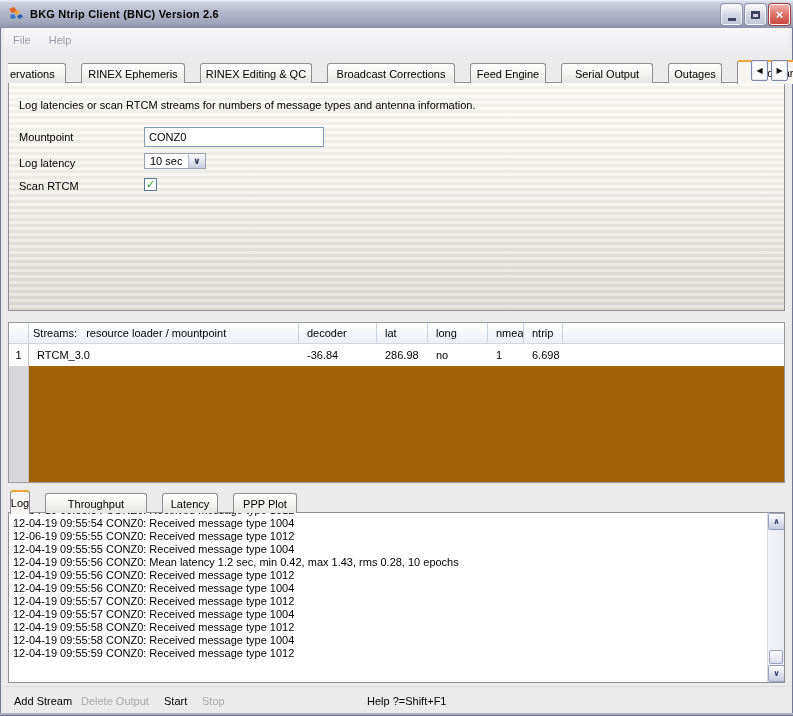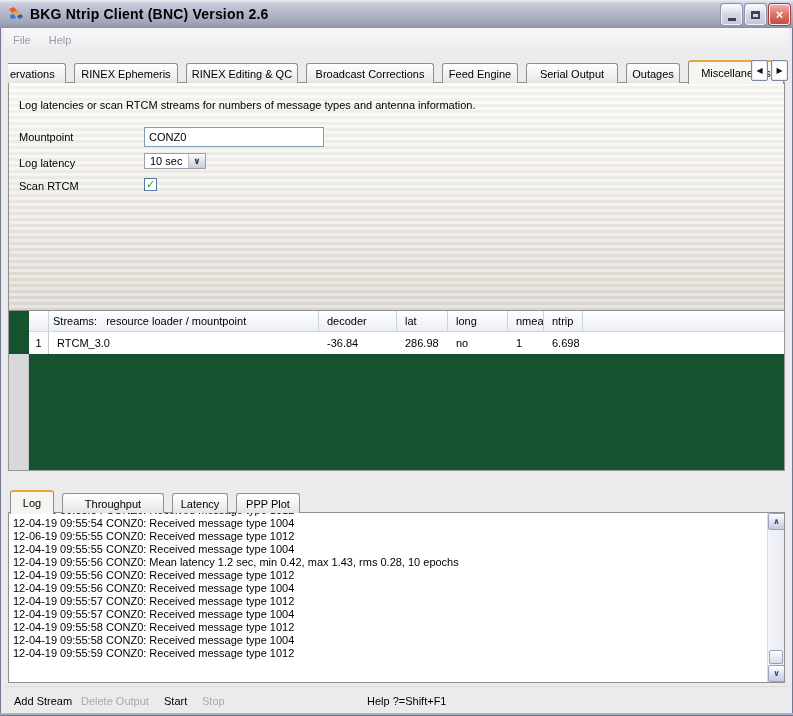--- a/index.html
+++ b/index.html
@@ -11,37 +11,37 @@
   .frame { position:absolute; background:linear-gradient(90deg,#c6c9d6,#aeb1c2); z-index:50; }
   .frame.left  { left:0; top:28; bottom:0; width:4px; border-left:1px solid #73778f; }
   .frame.right { right:0; top:28; bottom:0; width:4px; border-right:1px solid #73778f; }
   .frame.bottom{ left:0; right:0; bottom:0; height:3px; background:linear-gradient(#b8bbc9,#9fa2b5); border-bottom:1px solid #73778f; }
 
   
   .titlebar { position:absolute; left:0; top:0; width:793px; height:28px;
     background:linear-gradient(180deg,#eef0f6 0%,#cdd0de 10%,#b4b8ca 45%,#a4a8bc 80%,#9296ac 100%);
     border-bottom:1px solid #8a8ea6; z-index:40; display:flex; align-items:center; }
   .app-icon { width:16px; height:16px; margin:0 6px 0 8px; flex:none; }
-  .title-text { font-weight:bold; font-size:14px; color:#000; letter-spacing:.2px; }
+  .title-text { font-weight:bold; font-size:11px; color:#000; letter-spacing:.2px; }
   .win-btns { position:absolute; right:3px; top:4px; display:flex; gap:3px; }
   .win-btn { width:21px; height:21px; border-radius:3px; border:1px solid #f2f3f8; display:flex; align-items:center; justify-content:center;
     background:linear-gradient(180deg,#fdfdfe,#d4d7e3 50%,#c2c6d7); box-shadow:0 0 0 1px #8f93ab; cursor:pointer; }
   .win-btn .glyph-bar { width:8px; height:3px; background:#3d415c; margin-top:9px; }
   .win-btn .glyph-box { width:9px; height:8px; border:2px solid #3d415c; border-top-width:3px; }
   .win-btn.close { background:linear-gradient(180deg,#f4b0aa,#e0766c 45%,#c94a42); box-shadow:0 0 0 1px #9e3f3a;
     color:#fff; font-weight:bold; font-size:13px; line-height:1; }
 
   
   .menubar { position:absolute; left:4px; right:4px; top:28px; height:24px;
     background:linear-gradient(#f8f8f9,#ebebee); display:flex; align-items:center; }
   .menu-item { color:#9c9ca4; padding:0 9px; height:100%; display:flex; align-items:center; cursor:default; }
 
   
   .tabstrip { position:absolute; left:8px; top:59px; height:24px; width:736px; display:flex; align-items:flex-end; z-index:3; }
-  .tab { height:20px; margin-right:8px; border:1px solid #8f8f92; border-bottom:none; border-radius:3px 3px 0 0;
+  .tab { height:20px; margin-right:15px; border:1px solid #8f8f92; border-bottom:none; border-radius:3px 3px 0 0;
     background:linear-gradient(180deg,#ffffff,#f2f2f1 55%,#e4e4e2); display:flex; align-items:center; justify-content:center;
     cursor:pointer; white-space:nowrap; flex:none; }
   .tab.clipped { border-left:none; border-top-left-radius:0; justify-content:flex-start; padding-left:2px; }
   .tab.selected { height:24px; background:#f6f5f1; border-top:2px solid #eca53b; margin-bottom:-1px; z-index:4; position:relative; }
   .tab-scrollers { position:absolute; left:751px; top:60px; display:flex; gap:3px; z-index:5; }
   .tab-scroll-btn { width:17px; height:21px; background:#fff; border:1px solid #7c87aa; border-radius:2px;
     box-shadow:inset 0 0 0 1px #e8ebf4; font-size:8px; color:#111; display:flex; align-items:center; justify-content:center; cursor:pointer; }
 
   
   .pane { position:absolute; left:8px; top:82px; width:777px; height:229px; border:1px solid #8f8f92; z-index:1;
@@ -56,21 +56,21 @@
     display:flex; align-items:center; cursor:pointer; }
   .combo-value { flex:1; padding-left:5px; }
   .combo-btn { width:17px; height:100%; border-left:1px solid #b9bdca;
     background:linear-gradient(180deg,#fdfdfe,#dddfe9 60%,#c8ccdb); display:flex; align-items:center; justify-content:center;
     font-size:9px; color:#2e3350; font-weight:bold; }
   .checkbox { position:absolute; left:135px; top:95px; width:13px; height:13px; border:1px solid #567a9e; background:#fff;
     display:flex; align-items:center; justify-content:center; cursor:pointer; }
   .checkbox .mark { color:#21a121; font-size:11px; font-weight:bold; line-height:1; margin-top:-1px; }
 
   
-  .table { position:absolute; left:8px; top:310px; width:777px; height:161px; border:1px solid #98989c; background:#14532d;padding-left:20px; }
+  .table { position:absolute; left:8px; top:322px; width:777px; height:161px; border:1px solid #98989c; background:#a16207; }
   .t-head, .t-row { display:grid; grid-template-columns:20px 270px 78px 51px 60px 36px 39px auto; }
   .t-head { height:21px; background:linear-gradient(180deg,#ffffff,#f3f5fa 60%,#eceff7); border-bottom:1px solid #d6d6d9; }
   .t-head > div { display:flex; align-items:center; padding-left:8px; border-right:1px solid #ccd1de; overflow:hidden; }
   .t-head > div:last-child { border-right:none;margin-top:20px; }
   .t-head .h-name { white-space:pre; padding-left:4px; }
   .t-row { height:22px; background:#fff; cursor:default; }
   .t-row > div { display:flex; align-items:center; padding-left:8px; overflow:hidden; white-space:nowrap; }
   .t-row .c-num { justify-content:center; padding-left:0; background:#fcfcfc; border-right:1px solid #c9c9cc; }
   .t-row .c-name { padding-left:4px; }
   .gutter-rest { position:absolute; left:0; top:43px; bottom:0; width:20px; background:#d8d8da; border-right:1px solid #c3c3c6; }
@@ -196,21 +196,21 @@
       <div>-36.84</div>
       <div>286.98</div>
       <div>no</div>
       <div>1</div>
       <div>6.698 kB</div>
     </div>
     <div class="gutter-rest"></div>
   </div>
 
   <div class="btabs">
-    <div class="tab selected" style="width:44px">
+    <div class="tab selected" style="width:20px">
         <span>Log</span>
       </div>
     <div class="tab" style="width:102px">
         <span>Throughput</span>
       </div>
     <div class="tab" style="width:56px">
         <span>Latency</span>
       </div>
     <div class="tab" style="width:64px">
         <span>PPP Plot</span>

